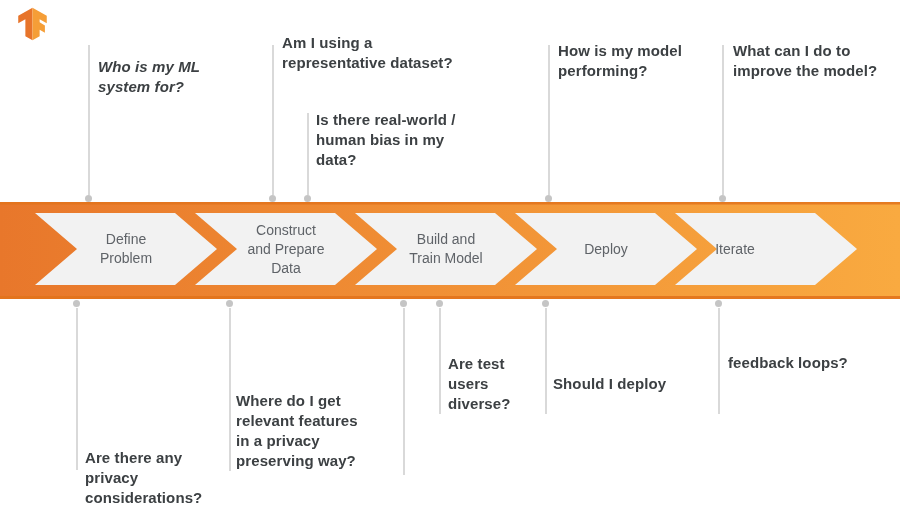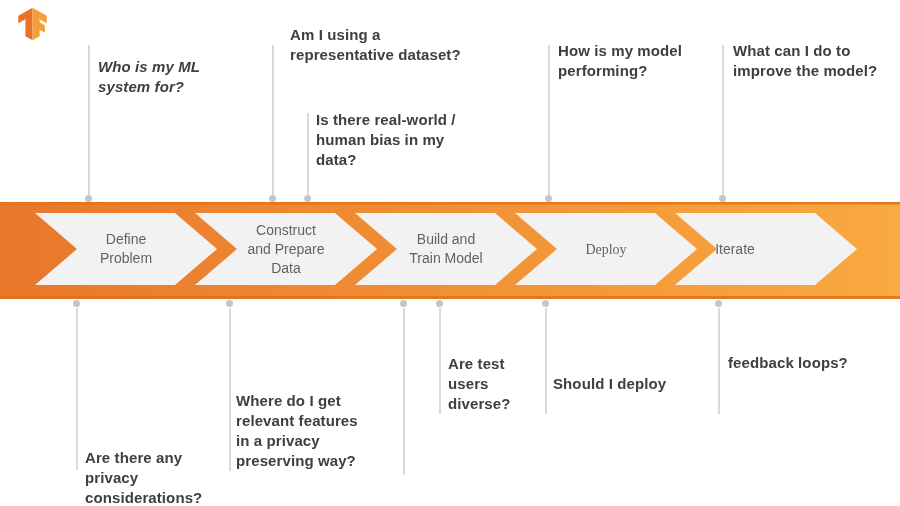--- a/index.html
+++ b/index.html
@@ -56,21 +56,21 @@
   </div>
   <div class="stage-label" style="left:196px;">
     <span>Construct</span>
     <span>and Prepare</span>
     <span>Data</span>
   </div>
   <div class="stage-label" style="left:356px;">
     <span>Build and</span>
     <span>Train Model</span>
   </div>
-  <div class="stage-label" style="left:516px;font-family:Liberation Serif, serif;">
+  <div class="stage-label" style="left:516px;">
     <span>Deploy</span>
   </div>
   <div class="stage-label" style="left:645px;align-items:center;">
     <span>Iterate</span>
   </div>
 
   <div class="vline" style="left:88px;top:45px;height:150px;"></div>
   <div class="dot" style="left:85px;top:195px;"></div>
   <div class="vline" style="left:272px;top:45px;height:150px;"></div>
   <div class="dot" style="left:269px;top:195px;"></div>
@@ -91,21 +91,21 @@
   <div class="vline" style="left:439px;top:308px;height:106px;"></div>
   <div class="dot" style="left:542px;top:300px;"></div>
   <div class="vline" style="left:545px;top:308px;height:106px;"></div>
   <div class="dot" style="left:715px;top:300px;"></div>
   <div class="vline" style="left:718px;top:308px;height:106px;"></div>
 
   <div class="q" style="left:98px;top:57px;font-style:italic;">
     <span>Who is my ML</span>
     <span>system for?</span>
   </div>
-  <div class="q" style="left:282px;top:25px;margin-left:8px;">
+  <div class="q" style="left:282px;top:33px;">
     <span>Am I using a</span>
     <span>representative dataset?</span>
   </div>
   <div class="q" style="left:316px;top:110px;">
     <span>Is there real-world /</span>
     <span>human bias in my</span>
     <span>data?</span>
   </div>
   <div class="q" style="left:558px;top:41px;">
     <span>How is my model</span>

